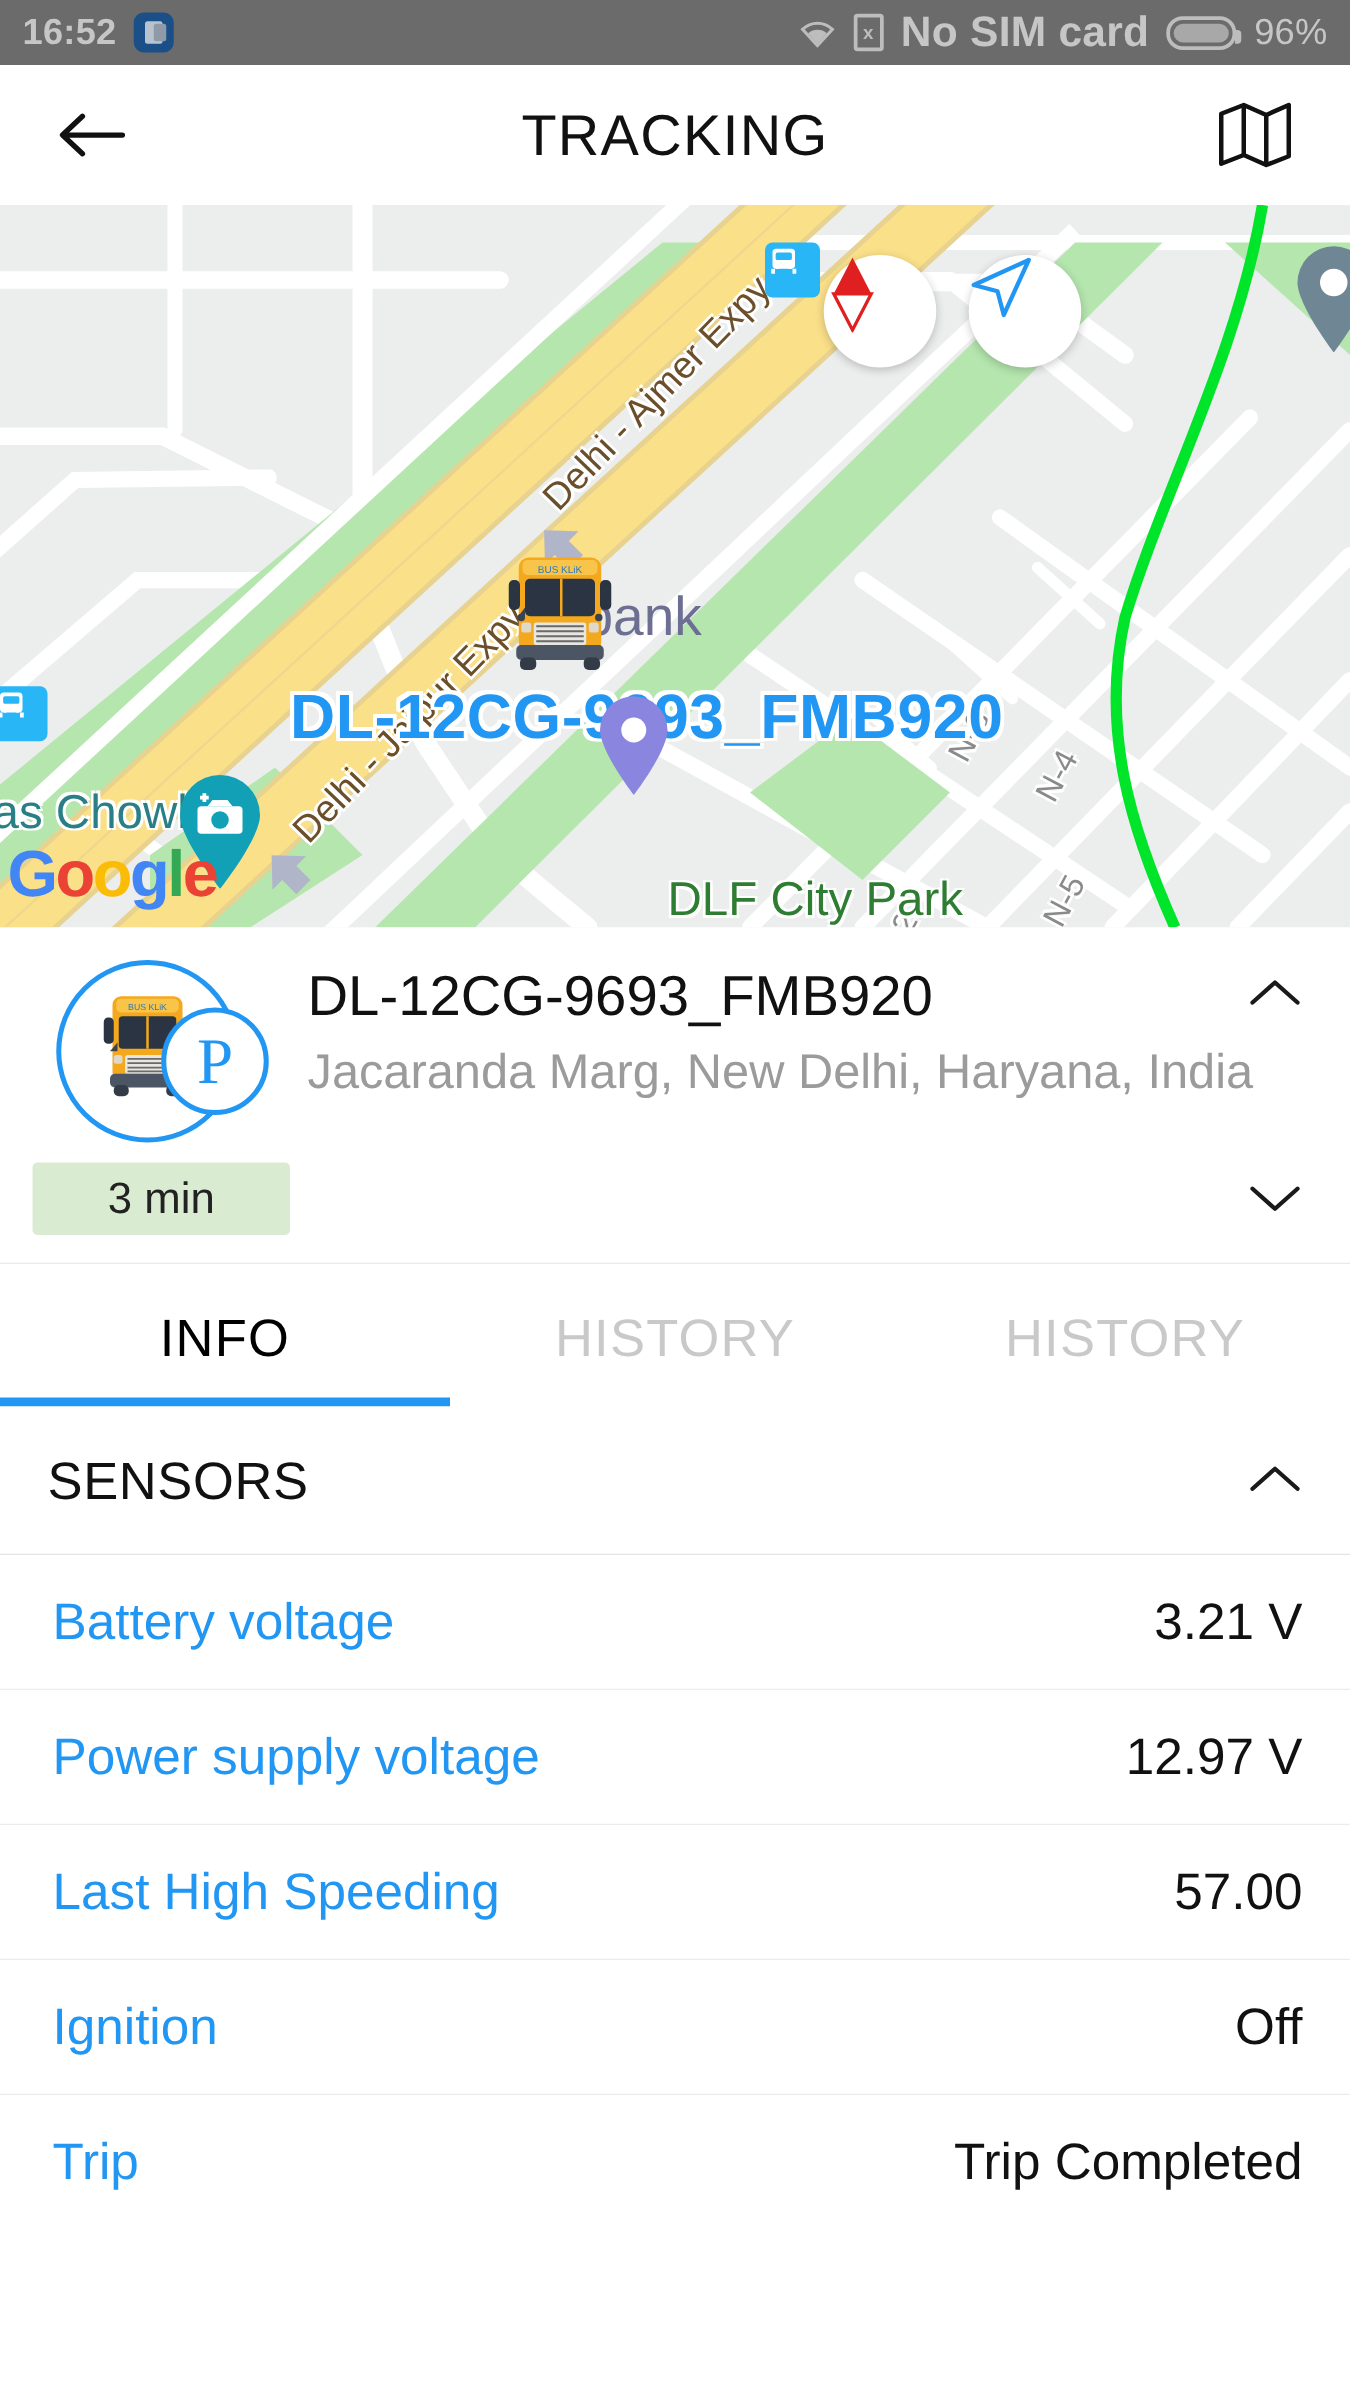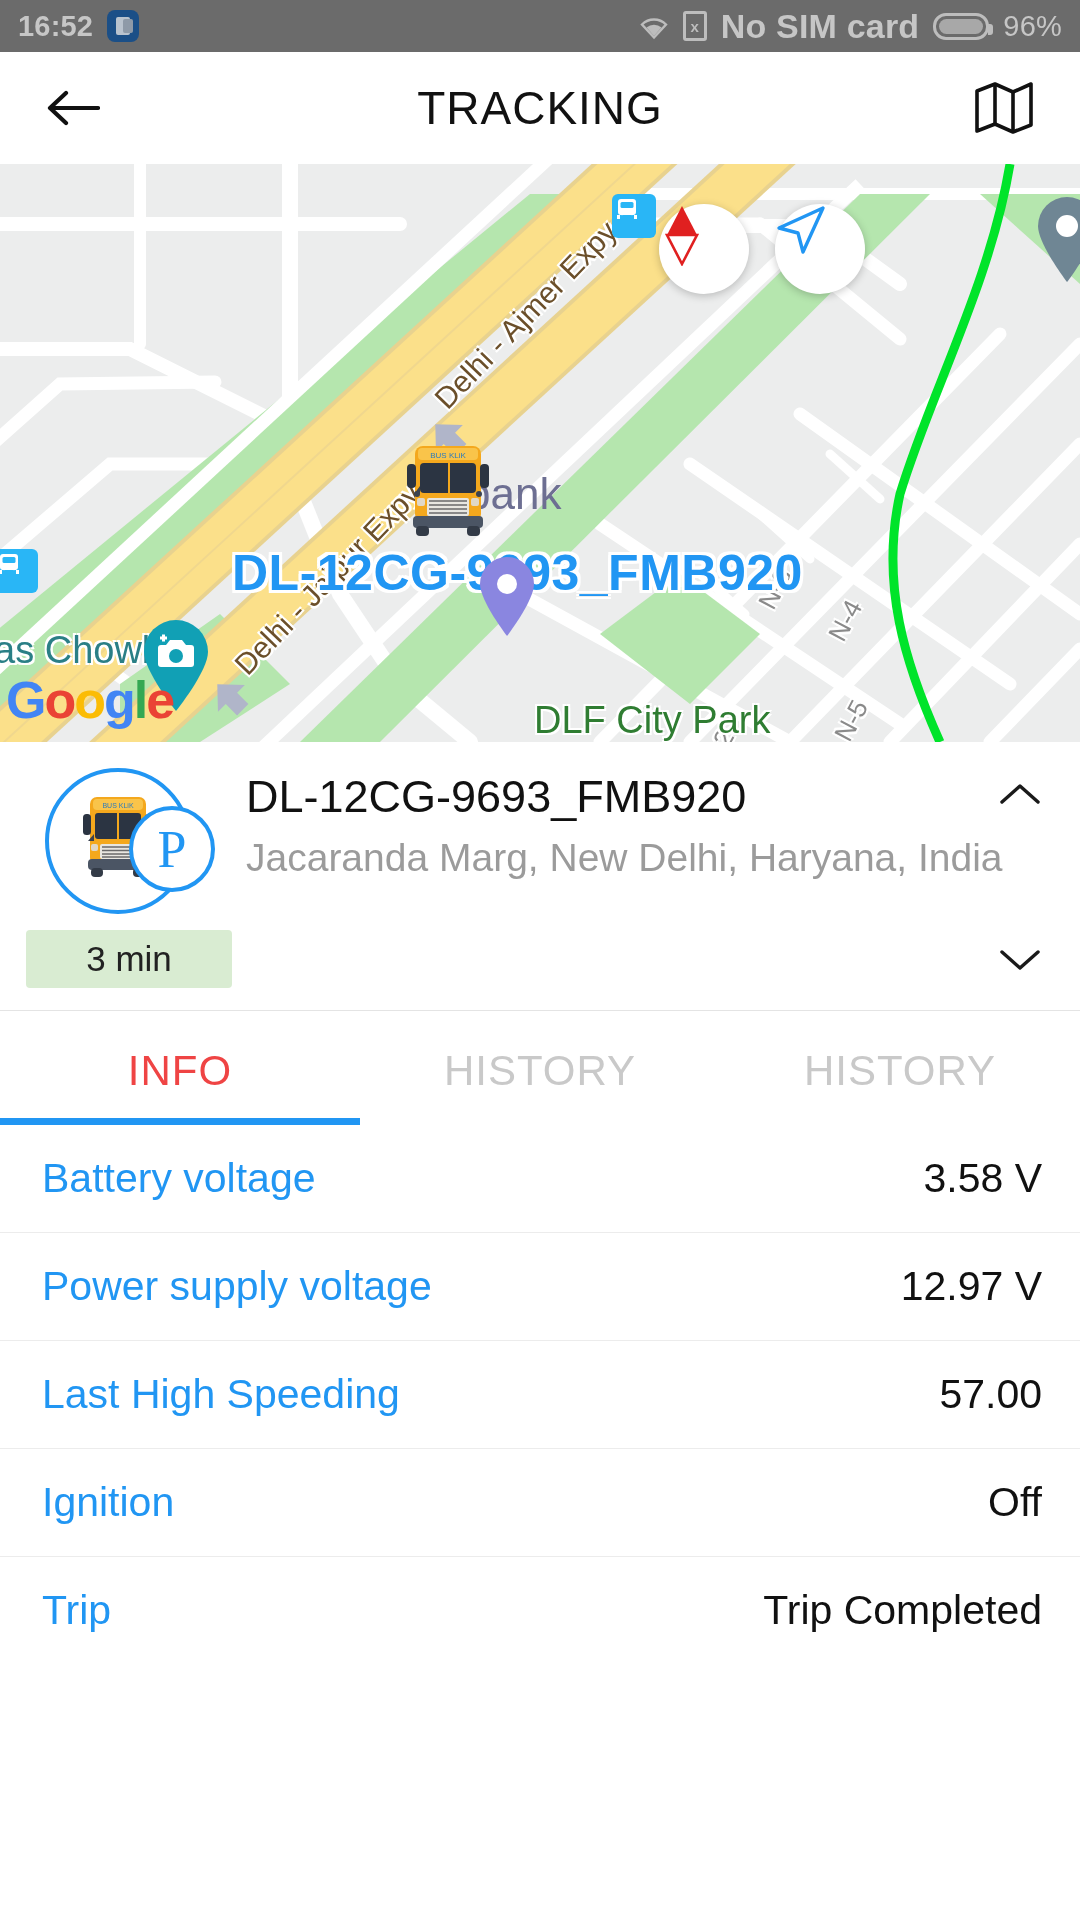--- a/index.html
+++ b/index.html
@@ -122,21 +122,21 @@
   .v-addr { font-size:39px; color:#9b9b9b; line-height:1.25; margin-top:12px;}
   .chev-up-card { position:absolute; right:38px; top:38px; cursor:pointer;}
   .chev-dn-card { position:absolute; right:38px; bottom:32px; cursor:pointer;}
 
   
   .tabs { display:flex; border-top:1px solid #e4e4e4; background:#fff; }
   .tab {
     flex:1; text-align:center; padding: 36px 0 30px; font-size:42px; color:#c9c9c9;
     letter-spacing:1px; position:relative; cursor:pointer;
   }
-  .tab.active { color:#ef4444; }
+  .tab.active { color:#000000; }
   .tab.active::after {
     content:""; position:absolute; left:0; right:0; bottom:0; height:7px; background:#2196f3;
   }
 
   
   .sensors-head {
     display:flex; align-items:center; padding: 36px 38px 34px 38px;
     border-bottom:1px solid #e4e4e4; cursor:pointer;
   }
   .sensors-title { font-size:42px; color:#111; letter-spacing:.5px;}
@@ -405,25 +405,33 @@
         </svg>
     </span>
   </div>
 
   <div class="tabs">
     <div class="tab active">INFO</div>
     <div class="tab">HISTORY</div>
     <div class="tab">HISTORY</div>
   </div>
 
+  <div class="sensors-head">
+    <span class="sensors-title">SENSORS</span>
+    <span class="chev">
+      <svg width="44" height="28" viewBox="0 0 44 28">
+          <path d="M4 22 L22 6 L40 22" fill="none" stroke="#1a1a1a" stroke-width="3.4" stroke-linecap="round" stroke-linejoin="round"></path>
+        </svg>
+    </span>
+  </div>
 
   <div>
     <div class="srow">
       <span class="s-label">Battery voltage</span>
-      <span class="s-value">3.58 V</span>
+      <span class="s-value">3.21 V</span>
     </div>
     <div class="srow">
       <span class="s-label">Power supply voltage</span>
       <span class="s-value">12.97 V</span>
     </div>
     <div class="srow">
       <span class="s-label">Last High Speeding</span>
       <span class="s-value">57.00</span>
     </div>
     <div class="srow">

